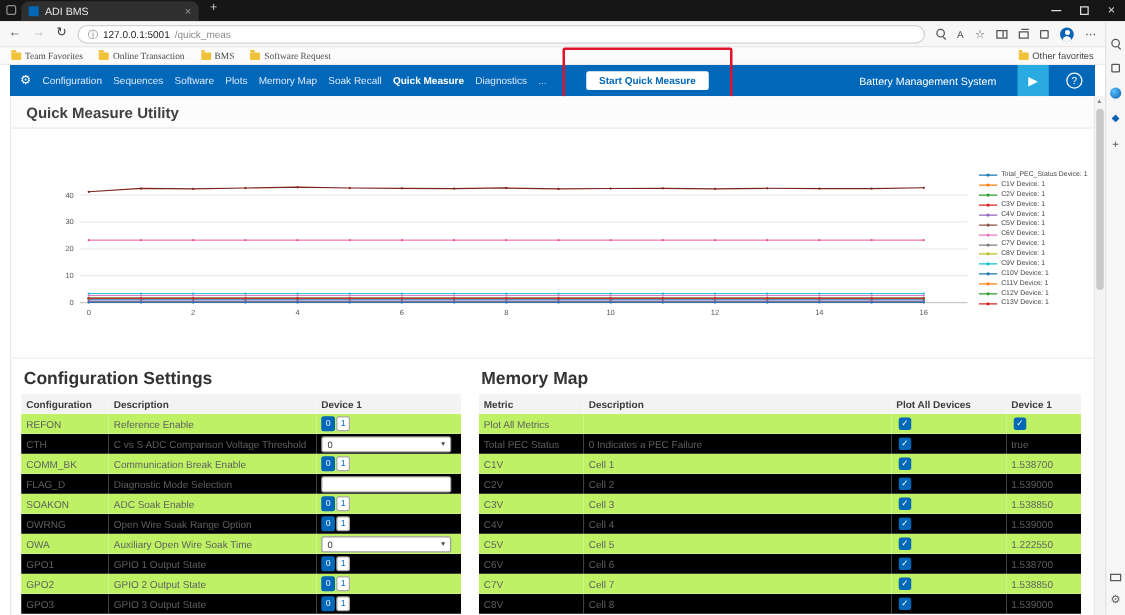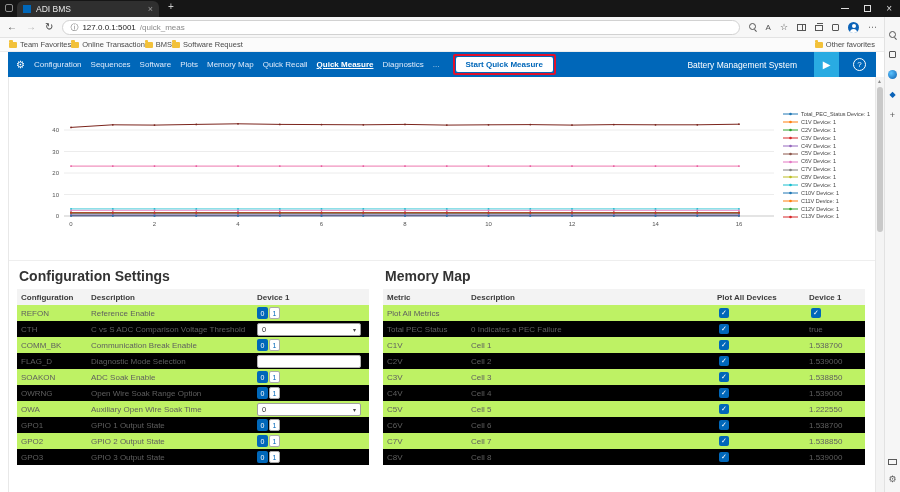--- a/index.html
+++ b/index.html
@@ -41,21 +41,21 @@
   .collections-icon{width:8px;height:6px;border:1px solid #555;position:relative;display:inline-block;margin-top:2px;}
   .collections-icon::before{content:"";position:absolute;left:1px;top:-3px;width:6px;height:1px;background:#555;}
   .ext-icon{width:7px;height:7px;border:1px solid #555;border-radius:1px;display:inline-block;}
   .avatar{width:11px;height:11px;border-radius:50%;background:#0b63b8;position:relative;display:inline-block;overflow:hidden;}
   .avatar::before{content:"";position:absolute;left:3.5px;top:2px;width:4px;height:4px;border-radius:50%;background:#fff;}
   .avatar::after{content:"";position:absolute;left:2px;top:7px;width:7px;height:4px;border-radius:4px 4px 0 0;background:#fff;}
 
   
   .favbar{position:absolute;left:0;top:38px;width:884px;height:14px;background:#fbfbfb;
     border-bottom:1px solid #ececec;display:flex;align-items:center;padding:0 9px;font-size:7.5px;color:#4a4a4a;}
-  .fav-items{display:flex;align-items:center;}
+  .fav-items{display:flex;align-items:center;gap:13px;font-family:Liberation Serif, serif;}
   .fav-item{display:flex;align-items:center;gap:3px;white-space:nowrap;}
   .folder-icon{width:8px;height:6px;background:#f2c13a;border-radius:1px;position:relative;flex:0 0 auto;}
   .folder-icon::before{content:"";position:absolute;left:0;top:-1.5px;width:3.5px;height:1.5px;background:#f2c13a;border-radius:1px 1px 0 0;}
   .other-fav{margin-left:auto;display:flex;align-items:center;gap:3px;white-space:nowrap;}
 
   
   .edge-sidebar{position:absolute;right:0;top:17px;width:16px;bottom:0;background:#f6f6f6;
     border-left:1px solid #e2e2e2;display:flex;flex-direction:column;align-items:center;padding-top:14px;gap:12px;}
   .side-plus{color:#5a5a5a;font-size:9px;line-height:1;}
   .diamond{color:#0b63b8;font-size:8px;line-height:1;}
@@ -64,23 +64,23 @@
   .screen-icon{width:9px;height:6px;border:1px solid #5a5a5a;display:inline-block;}
   .side-gear{color:#5a5a5a;font-size:9px;line-height:1;}
 
   
   .page{position:absolute;left:0;top:52px;width:884px;bottom:0;background:#fff;}
   .app-navbar{position:absolute;left:8px;right:8px;top:0;height:25px;background:#0067b9;display:flex;
     align-items:center;color:#fff;padding:0 8px;gap:9px;font-size:8px;}
   .gear{font-size:10px;line-height:1;}
   .nav-items{display:flex;align-items:center;gap:9px;}
   .nav-item{color:#ddeafa;white-space:nowrap;cursor:pointer;}
-  .nav-item.active{color:#fff;font-weight:bold;text-decoration:underline;}
+  .nav-item.active{color:#fff;font-weight:bold;}
   .nav-overflow{color:#c9def2;}
-  .sqm-wrap{border:2px solid #e0112b;border-radius:2px;padding:1px;margin-left:4px;flex:0 0 auto;}
+  .sqm-wrap{border:2px solid #e0112b;border-radius:2px;padding:17px;margin-left:4px;flex:0 0 auto;}
   .sqm-btn{background:#fff;color:#0067b9;font-size:8px;font-weight:bold;padding:3px 10px;border:none;
     border-radius:2px;white-space:nowrap;font-family:"Liberation Sans",sans-serif;}
   .app-title{margin-left:auto;font-size:8.5px;white-space:nowrap;}
   .play-btn{width:25px;height:25px;background:#29abe2;display:flex;align-items:center;justify-content:center;
     color:#fff;font-size:10px;margin-left:8px;flex:0 0 auto;}
   .help-btn{width:13px;height:13px;border:1px solid #fff;border-radius:50%;display:flex;align-items:center;
     justify-content:center;font-size:8px;margin:0 2px 0 5px;flex:0 0 auto;}
 
   .page-scrollbar{position:absolute;right:0;top:25px;width:8px;bottom:0;background:#f4f4f4;}
   .sb-arrow{position:absolute;top:2px;left:1px;font-size:5px;color:#8a8a8a;line-height:1;}
@@ -200,39 +200,40 @@
 
   <div class="page">
     <div class="app-navbar">
       <span class="gear">⚙</span>
       <div id="nav-items" class="nav-items">
           <span class="nav-item">Configuration</span>
           <span class="nav-item">Sequences</span>
           <span class="nav-item">Software</span>
           <span class="nav-item">Plots</span>
           <span class="nav-item">Memory Map</span>
-          <span class="nav-item">Quick Recall</span>
+          <span class="nav-item">Soak Recall</span>
           <span class="nav-item active">Quick Measure</span>
           <span class="nav-item">Diagnostics</span>
           <span class="nav-overflow">...</span>
         </div>
       <div class="sqm-wrap">
         <button class="sqm-btn">Start Quick Measure</button>
       </div>
       <span class="app-title">Battery Management System</span>
       <span class="play-btn">▶</span>
       <span class="help-btn">?</span>
     </div>
 
     <div class="page-scrollbar">
       <span class="sb-arrow">▲</span>
       <span class="sb-thumb"></span>
     </div>
 
     <div class="container">
+      <div class="page-header">Quick Measure Utility</div>
 
       <div class="chart-card">
         <svg id="chart-svg" class="chart" width="772" height="135">
             <line x1="55" y1="111" x2="765" y2="111" stroke="#c9c9c9" stroke-width="1"></line>
             <text x="50" y="113" text-anchor="end" font-size="6" fill="#555">0</text>
             <line x1="55" y1="89.5" x2="765" y2="89.5" stroke="#ececec" stroke-width="1"></line>
             <text x="50" y="91.5" text-anchor="end" font-size="6" fill="#555">10</text>
             <line x1="55" y1="68" x2="765" y2="68" stroke="#ececec" stroke-width="1"></line>
             <text x="50" y="70" text-anchor="end" font-size="6" fill="#555">20</text>
             <line x1="55" y1="46.5" x2="765" y2="46.5" stroke="#ececec" stroke-width="1"></line>

